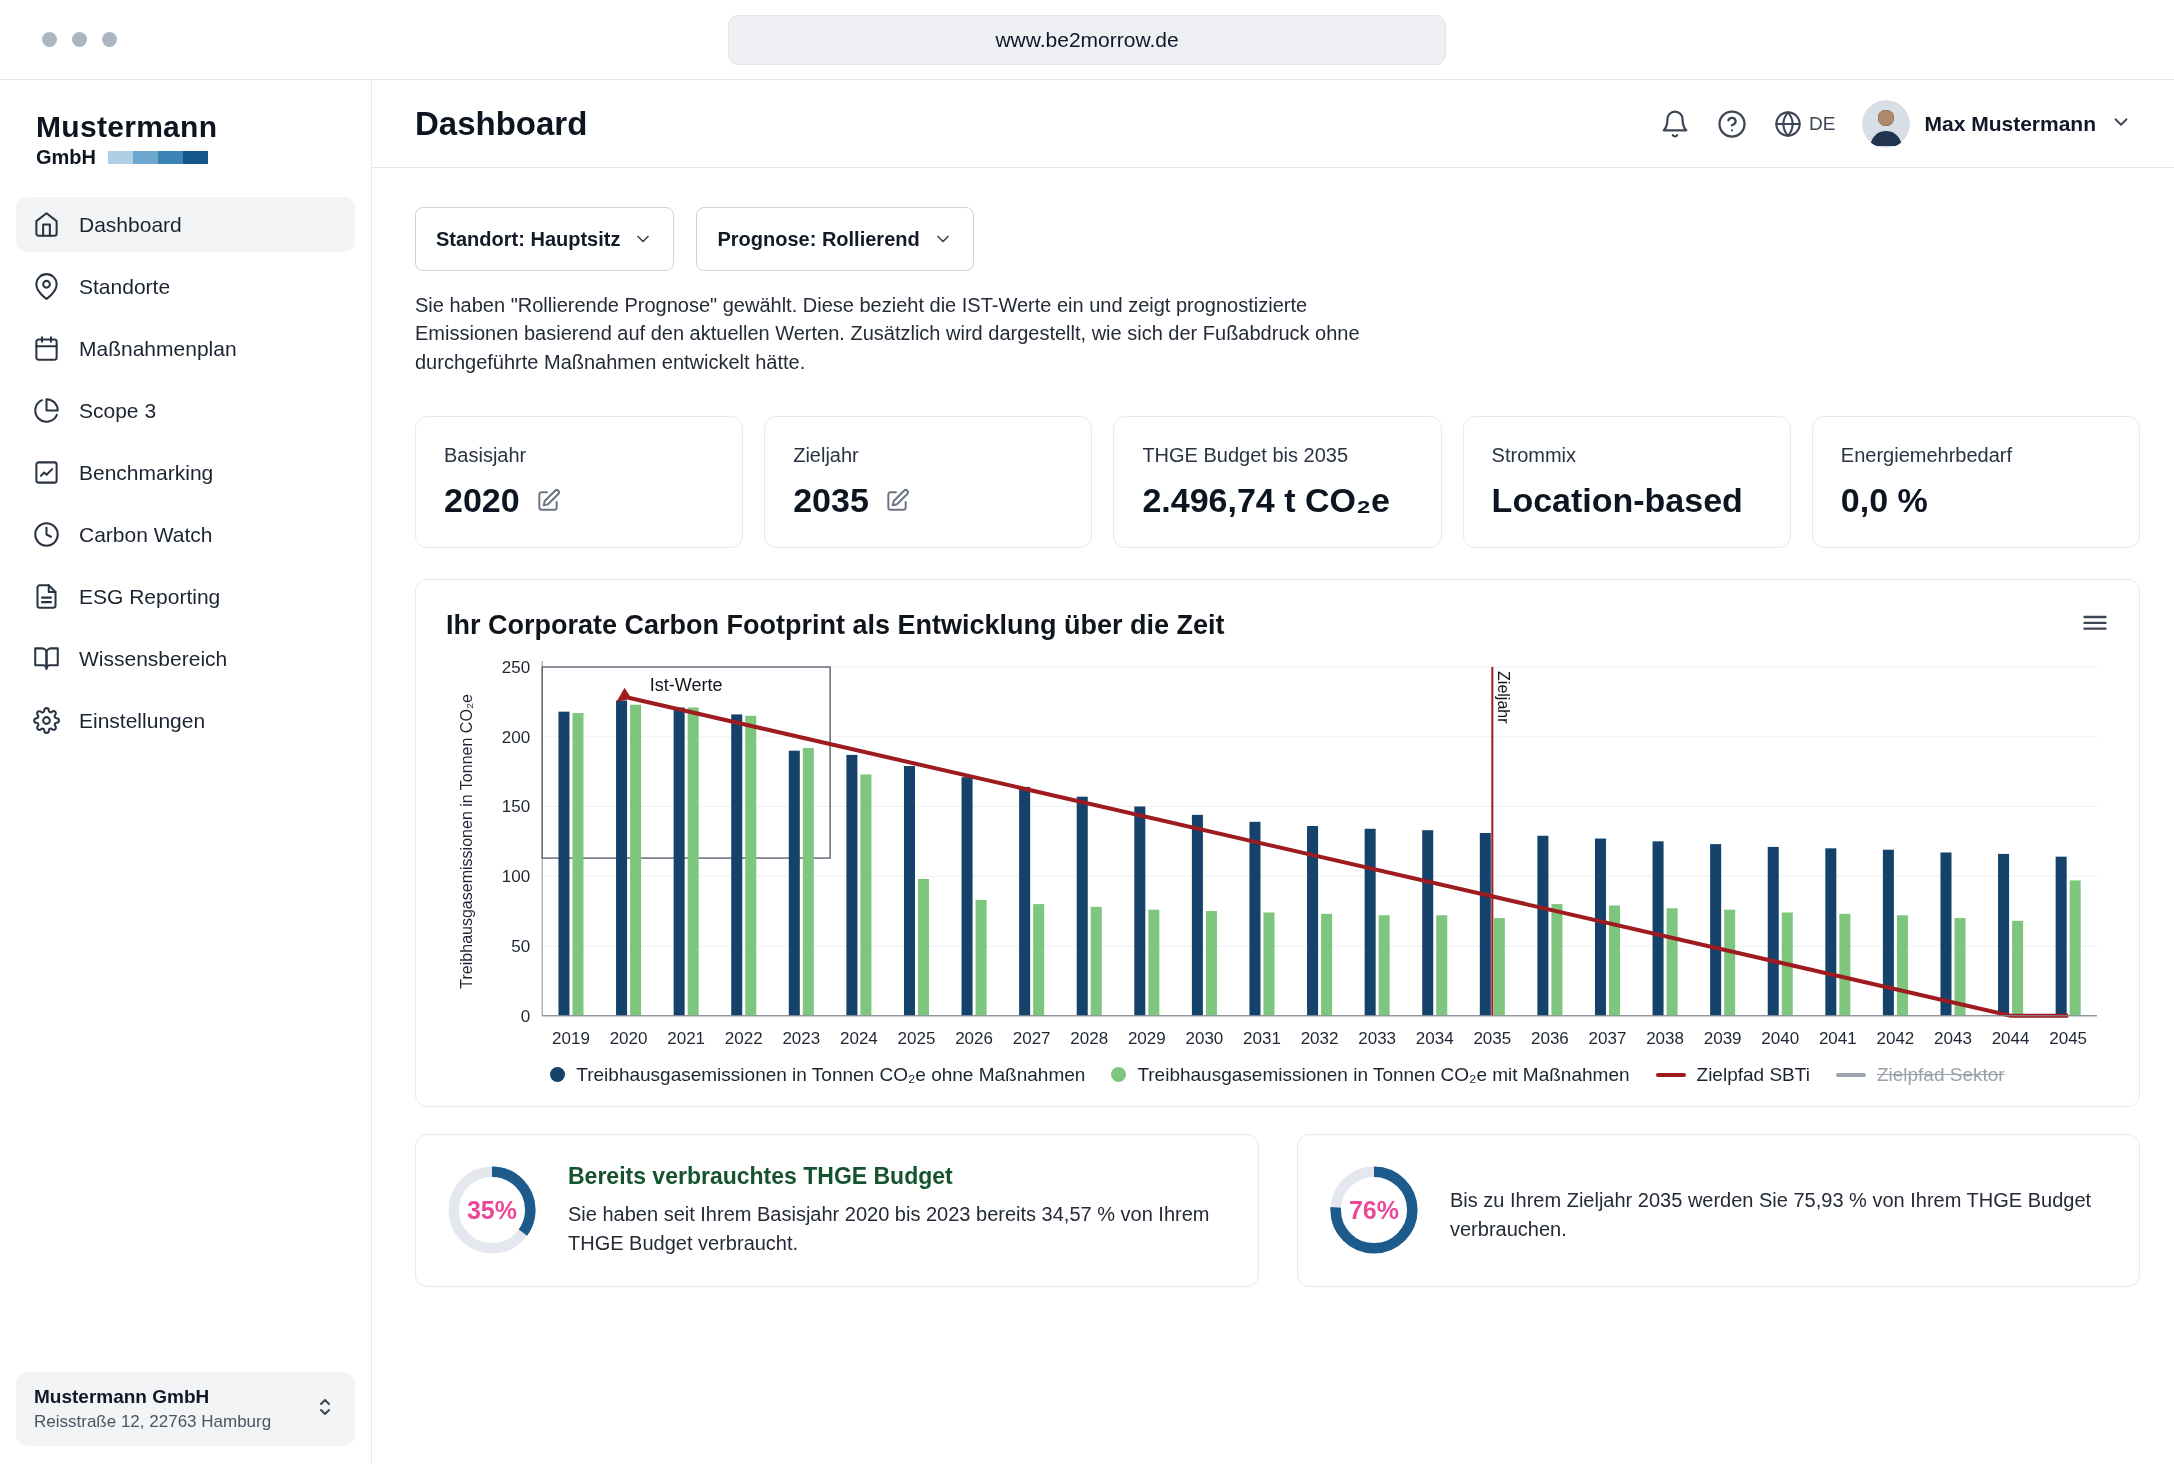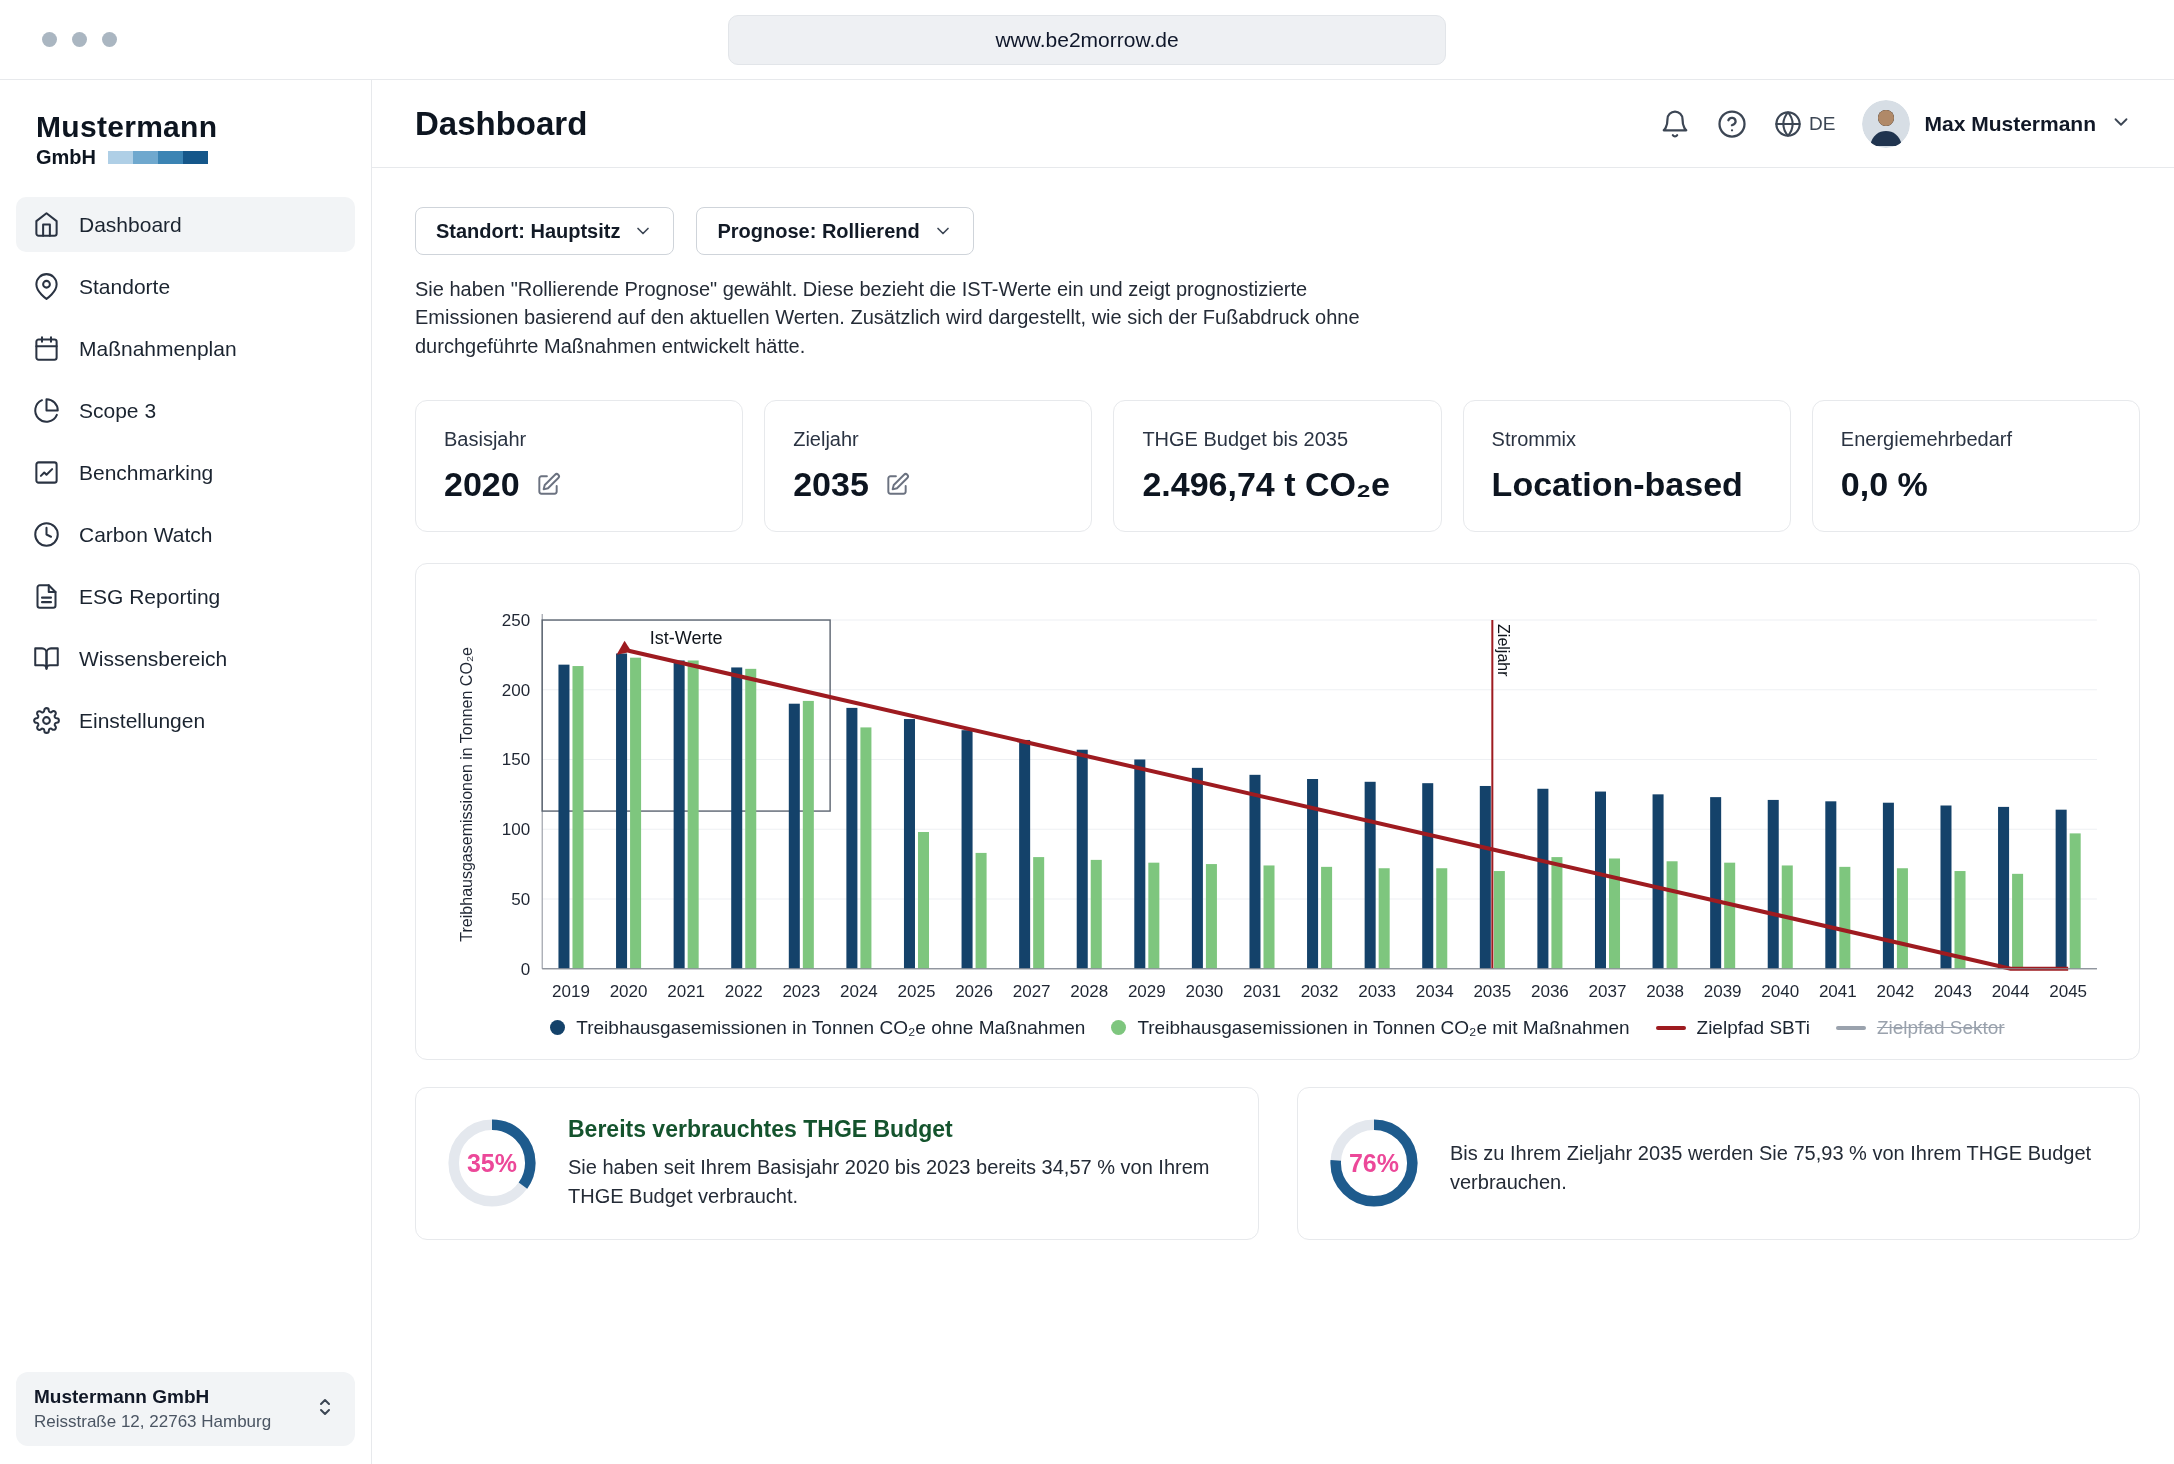--- a/index.html
+++ b/index.html
@@ -53,21 +53,21 @@
   .lang { display:flex; align-items:center; gap:7px; font-size:19px; color:#3c4654; cursor:pointer; }
   .lang svg { width:28px; height:28px; }
   .user { display:flex; align-items:center; gap:14px; cursor:pointer; }
   .avatar { width:48px; height:48px; border-radius:50%; overflow:hidden; display:block; }
   .user-name { font-size:21px; font-weight:bold; }
   .chev svg { width:22px; height:22px; }
 
   .content { padding:39px 34px 0 43px; }
 
   .filters { display:flex; gap:22px; }
-  .filter-btn { display:flex; align-items:center; gap:13px; height:48px; padding:0 20px;
+  .filter-btn { display:flex; align-items:center; gap:13px; height:64px; padding:0 20px;
     background:#fff; border:1px solid #cfd4da; border-radius:8px; font-size:20px; font-weight:600;
     color:#121a26; cursor:pointer; font-family:inherit; }
   .filter-btn svg { width:20px; height:20px; }
 
   .intro { margin-top:20px; max-width:965px; font-size:20px; line-height:1.42; color:#242b36; }
 
   .kpis { display:flex; gap:21px; margin-top:40px; }
   .kpi { flex:1; background:#fff; border:1px solid #e7e9ec; border-radius:12px; padding:27px 28px; }
   .kpi-label { font-size:20px; color:#2a3342; }
   .kpi-value { display:flex; align-items:center; gap:15px; margin-top:14px;
@@ -324,20 +324,28 @@
         </div>
         <div class="kpi">
           <div class="kpi-label">Energiemehrbedarf</div>
           <div class="kpi-value">
               <span>0,0 %</span>
             </div>
         </div>
       </div>
 
       <div class="chart-card">
+        <div class="chart-head">
+          <div class="chart-title">Ihr Corporate Carbon Footprint als Entwicklung über die Zeit</div>
+          <span class="menu-icon">
+              <svg viewBox="0 0 24 24" fill="none" stroke="#3c4654" stroke-width="2" stroke-linecap="round">
+                <path d="M3 6h18M3 11h18M3 16h18"></path>
+              </svg>
+            </span>
+        </div>
         <div id="chart">
             <svg viewBox="0 0 1660 412" width="100%" style="display:block">
               <line x1="96" x2="1648" y1="366" y2="366" stroke="#8a8f98" stroke-width="1"></line>
               <text x="84" y="372" text-anchor="end" font-size="17" fill="#1f2633">0</text>
               <line x1="96" x2="1648" y1="296.4" y2="296.4" stroke="#eef0f3" stroke-width="1"></line>
               <text x="84" y="302.4" text-anchor="end" font-size="17" fill="#1f2633">50</text>
               <line x1="96" x2="1648" y1="226.79999999999998" y2="226.79999999999998" stroke="#eef0f3" stroke-width="1"></line>
               <text x="84" y="232.79999999999998" text-anchor="end" font-size="17" fill="#1f2633">100</text>
               <line x1="96" x2="1648" y1="157.20000000000002" y2="157.20000000000002" stroke="#eef0f3" stroke-width="1"></line>
               <text x="84" y="163.20000000000002" text-anchor="end" font-size="17" fill="#1f2633">150</text>

